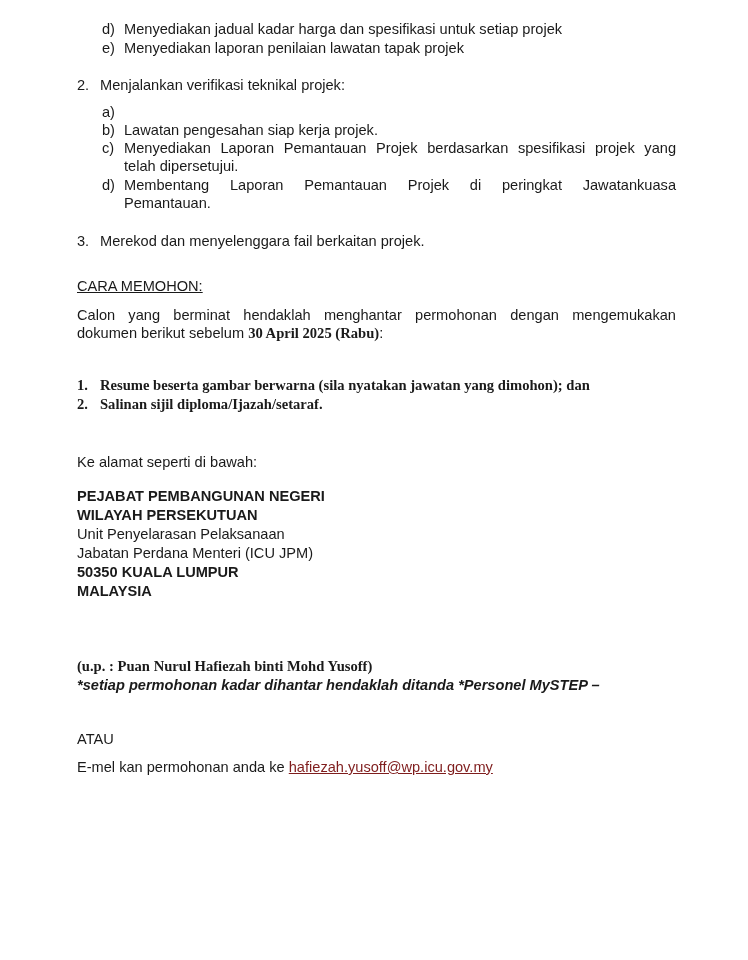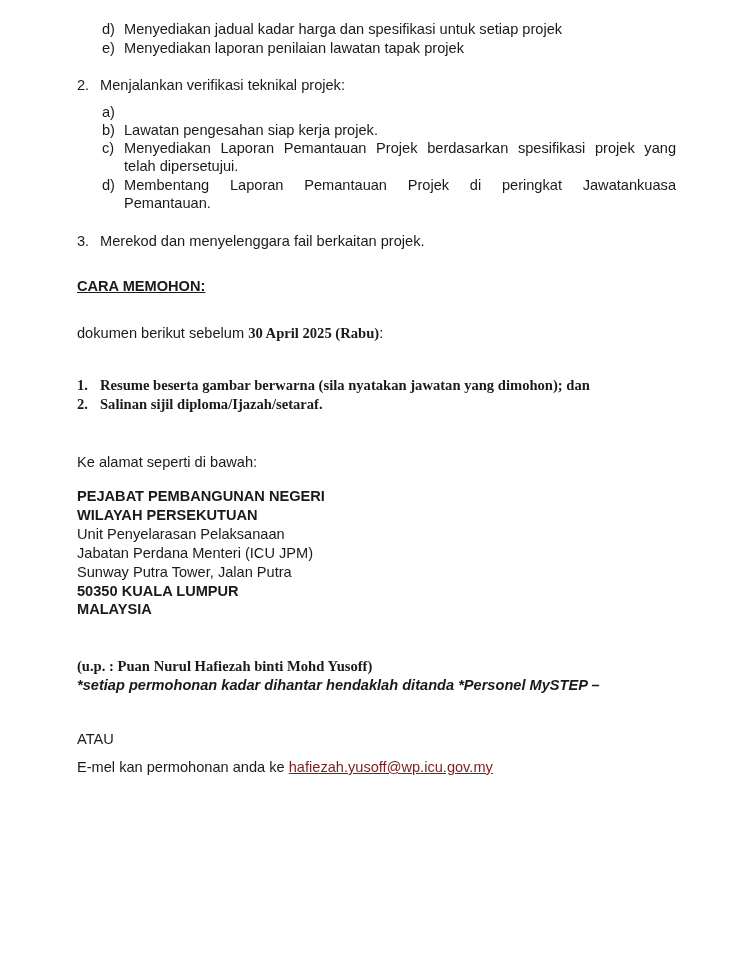--- a/index.html
+++ b/index.html
@@ -29,21 +29,21 @@
     .num-text { position: absolute; left: 100px; }
     .justify {
       position: absolute;
       white-space: normal;
       text-align: justify;
       text-align-last: justify;
     }
     .bold { font-weight: bold; font-family: Liberation Serif, serif; }
     .italic-bold { font-weight: bold; font-style: italic; }
     .heading {
-      font-weight: bold;
+      font-weight: normal;
       text-decoration: underline;
     }
     .email-link {
       color: #7f1d1d;
       text-decoration: underline;
     }
   </style>
 </head>
 <body>
 
@@ -68,35 +68,35 @@
 
   <span class="sub-label" style="top:176px;">d)</span>
   <span class="justify" style="top:176px; left:124px; width:552px;">Membentang Laporan Pemantauan Projek di peringkat Jawatankuasa</span>
   <span class="sub-text abs" style="top:194px;">Pemantauan.</span>
 
   <span class="num-label" style="top:232px;">3.</span>
   <span class="num-text abs" style="top:232px;">Merekod dan menyelenggara fail berkaitan projek.</span>
 
   <span class="abs heading" style="top:277px; left:77px;">CARA MEMOHON:</span>
 
+  <span class="justify" style="top:306px; left:77px; width:599px;">Calon yang berminat hendaklah menghantar permohonan dengan mengemukakan</span>
   <span class="abs" style="top:324px; left:77px;"><span>dokumen berikut sebelum </span><span class="bold">30 April 2025 (Rabu)</span><span>:</span></span>
 
   <span class="abs bold" style="top:376px; left:77px;">1.</span>
   <span class="abs bold" style="top:376px; left:100px;">Resume beserta gambar berwarna (sila nyatakan jawatan yang dimohon); dan</span>
   <span class="abs bold" style="top:395px; left:77px;">2.</span>
   <span class="abs" style="top:453px; left:77px;">Ke alamat seperti di bawah:</span>
 
   <span class="abs bold" style="top:395px; left:100px;">Salinan sijil diploma/Ijazah/setaraf.</span>
 
   <div id="address-block" style="position:absolute; top:487px; left:77px; line-height:18.9px;">
       <div style="font-weight: bold; white-space: nowrap;">PEJABAT PEMBANGUNAN NEGERI</div>
       <div style="font-weight: bold; white-space: nowrap;">WILAYAH PERSEKUTUAN</div>
       <div style="white-space: nowrap;">Unit Penyelarasan Pelaksanaan</div>
       <div style="white-space: nowrap;">Jabatan Perdana Menteri (ICU JPM)</div>
-      <div style="white-space: nowrap;">Sunway Putra Tower, Jalan Putra</div>
       <div style="font-weight: bold; white-space: nowrap;">50350 KUALA LUMPUR</div>
       <div style="font-weight: bold; white-space: nowrap;">MALAYSIA</div>
     </div>
 
   <span class="abs bold" style="top:657px; left:77px;">(u.p. : Puan Nurul Hafiezah binti Mohd Yusoff)</span>
   <span class="abs italic-bold" style="top:676px; left:77px;">*setiap permohonan kadar dihantar hendaklah ditanda *Personel MySTEP –</span>
 
   <span class="abs" style="top:730px; left:77px;">ATAU</span>
   <span class="abs" style="top:758px; left:77px;"><span>E-mel kan permohonan anda ke </span><a class="email-link" title="hafiezah.yusoff@wp.icu.gov.my">hafiezah.yusoff@wp.icu.gov.my</a></span>
 

